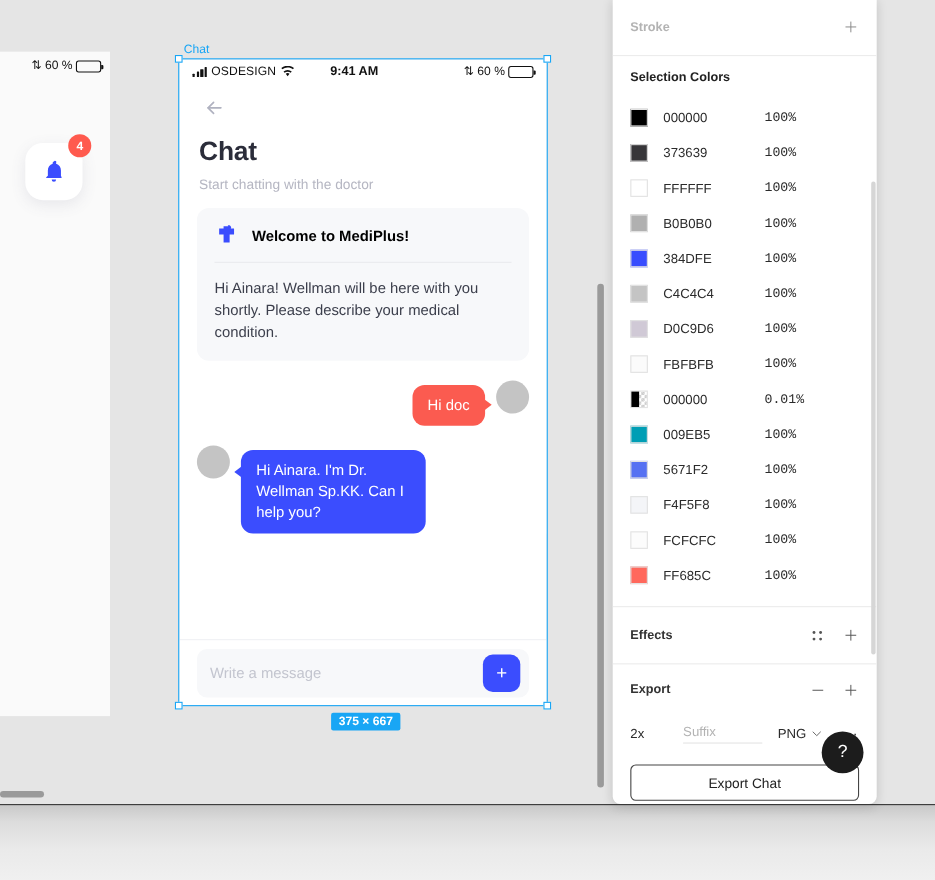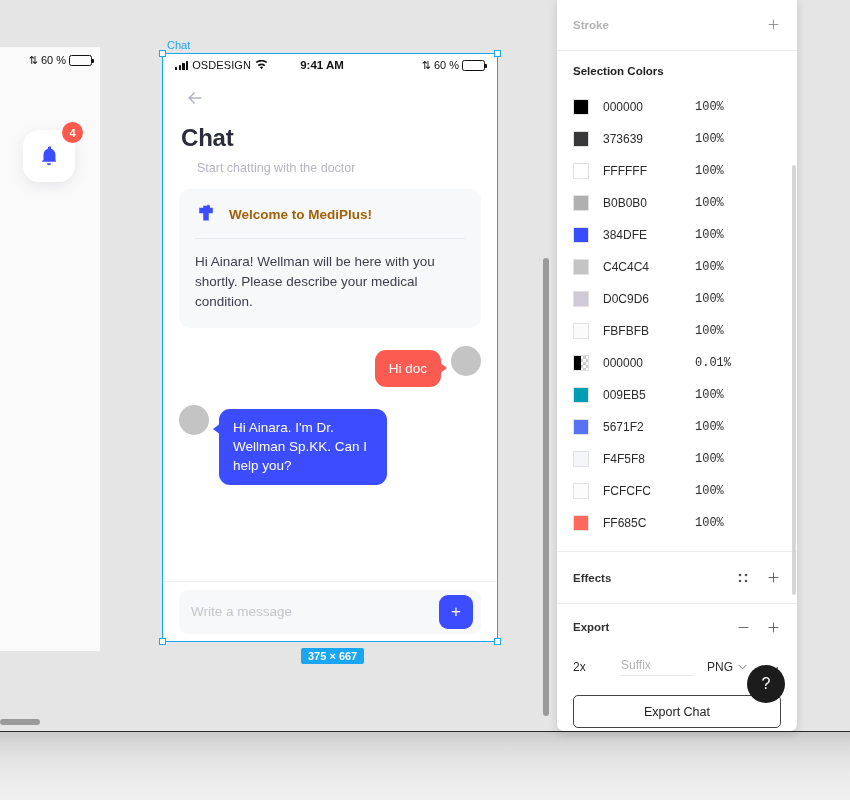--- a/index.html
+++ b/index.html
@@ -96,38 +96,38 @@
     margin-left: auto; display: flex; align-items: center; gap: 3px; font-size: 11px;
   }
   .bars { display: flex; align-items: flex-end; gap: 1.2px; height: 9px; }
   .bars i { width: 2.4px; background: #111; border-radius: .5px; display: block; }
 
   .back-row { height: 44px; display: flex; align-items: center; padding-left: 22px; }
   .page-title {
     font-size: 24px; font-weight: 700; color: #2b2d3a;
     padding: 4px 0 0 18px; letter-spacing: -.2px;
   }
-  .sub-title { font-size: 12.5px; color: #b5b6c2; padding: 9px 0 0 34px; }
+  .sub-title { font-size: 12.5px; color: #b5b6c2; padding: 9px 0 0 18px; }
 
   .doctor-row {
     display: flex; align-items: center; padding: 14px 18px 16px 18px;
     border-bottom: 1px solid #eceef2;
   }
   .avatar-lg { width: 36px; height: 36px; border-radius: 50%; background: #c4c4c4; flex: none; }
   .doc-info { margin-left: 12px; }
   .doc-name { font-size: 14px; font-weight: 700; color: #2b2d3a; }
   .doc-online { font-size: 12.5px; color: #0FA2C4; margin-top: 3px; }
   .doc-meta { margin-left: auto; text-align: right; }
   .doc-code { font-size: 12.5px; color: #6f7280; }
   .doc-date { font-size: 12.5px; color: #b5b6c2; margin-top: 3px; }
 
   .chat-area { background: #fff; padding: 14px 16px 0 16px; }
   .welcome-card { background: #f7f8fa; border-radius: 11px; padding: 14px 0 0 0; }
   .wc-head { display: flex; align-items: center; gap: 12px; padding: 0 16px 13px 16px; }
-  .wc-title { font-size: 13.5px; font-weight: 700; color: #a16207; }
+  .wc-title { font-size: 13.5px; font-weight: 700; color: #000000; }
   .wc-divider { height: 1px; background: #e9eaee; margin: 0 16px; }
   .wc-body {
     padding: 13px 16px 16px 16px; font-size: 13.5px; color: #3c3f4c; line-height: 1.48;
   }
 
   .msg-row { display: flex; align-items: flex-start; margin-top: 18px; }
   .msg-row.right { justify-content: flex-end; }
   .avatar-sm { width: 30px; height: 30px; border-radius: 50%; background: #c4c4c4; flex: none; }
   .bubble { position: relative; border-radius: 11px; padding: 9px 14px; font-size: 13.5px; color: #fff; line-height: 1.42; }
   .bubble-red { background: #FB5B50; margin-right: 10px; margin-top: 4px; }

